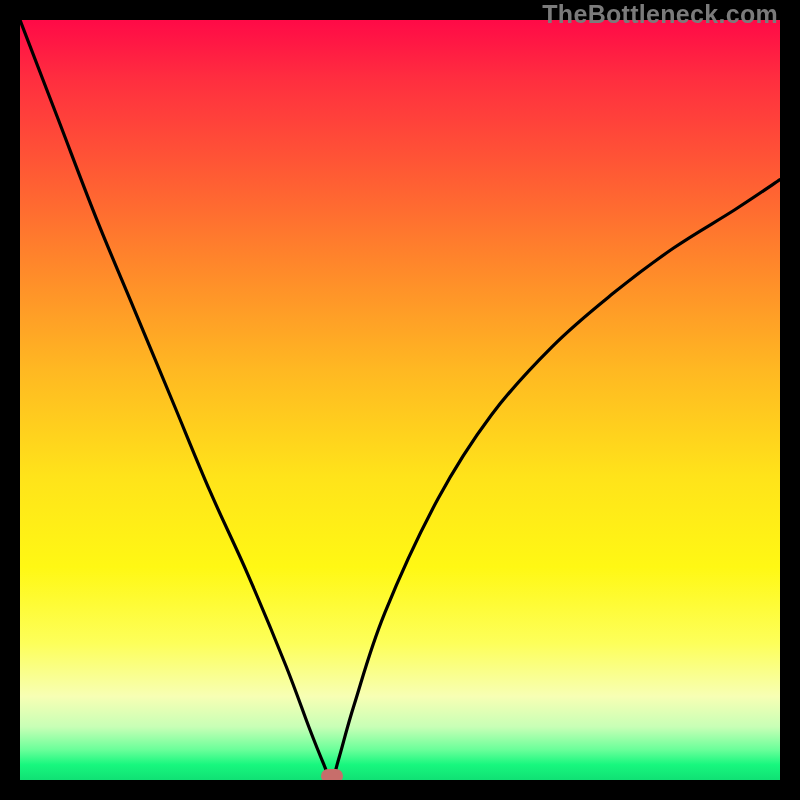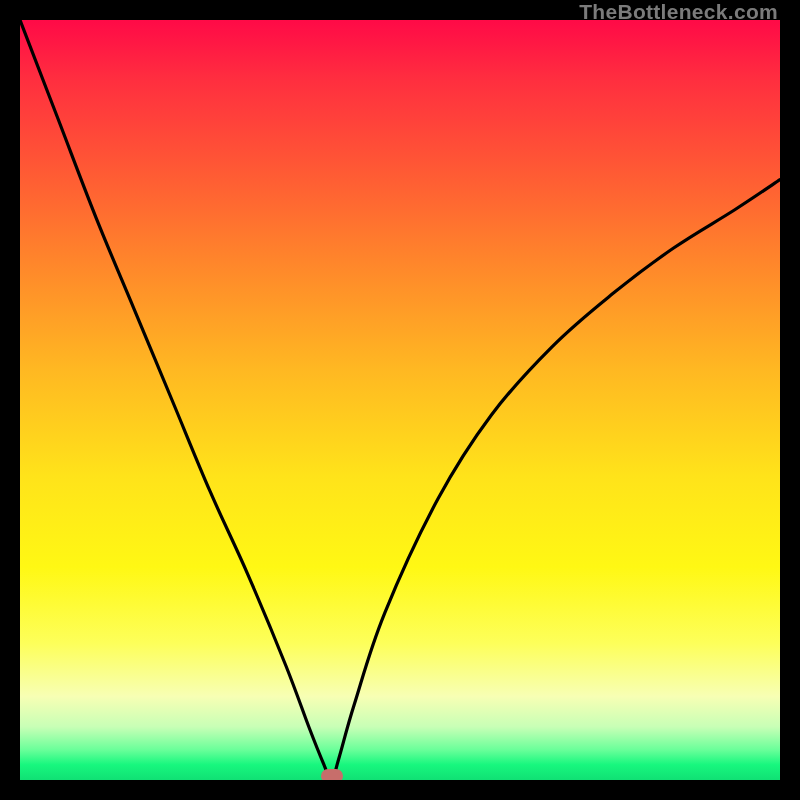--- a/index.html
+++ b/index.html
@@ -40,21 +40,21 @@
       #6bff9a 96%,
       #17f77e 98%,
       #10e074 100%
     );
   }
 
   .watermark {
     position: absolute;
     top: 0;
     right: 22px;
-    font-size: 21px;
+    font-size: 25px;
     font-weight: 600;
     color: #7b7b7b;
     letter-spacing: 0.3px;
     font-family: Arial, Helvetica, sans-serif;
     user-select: none;
   }
 
   .curve {
     position: absolute;
     inset: 0;

